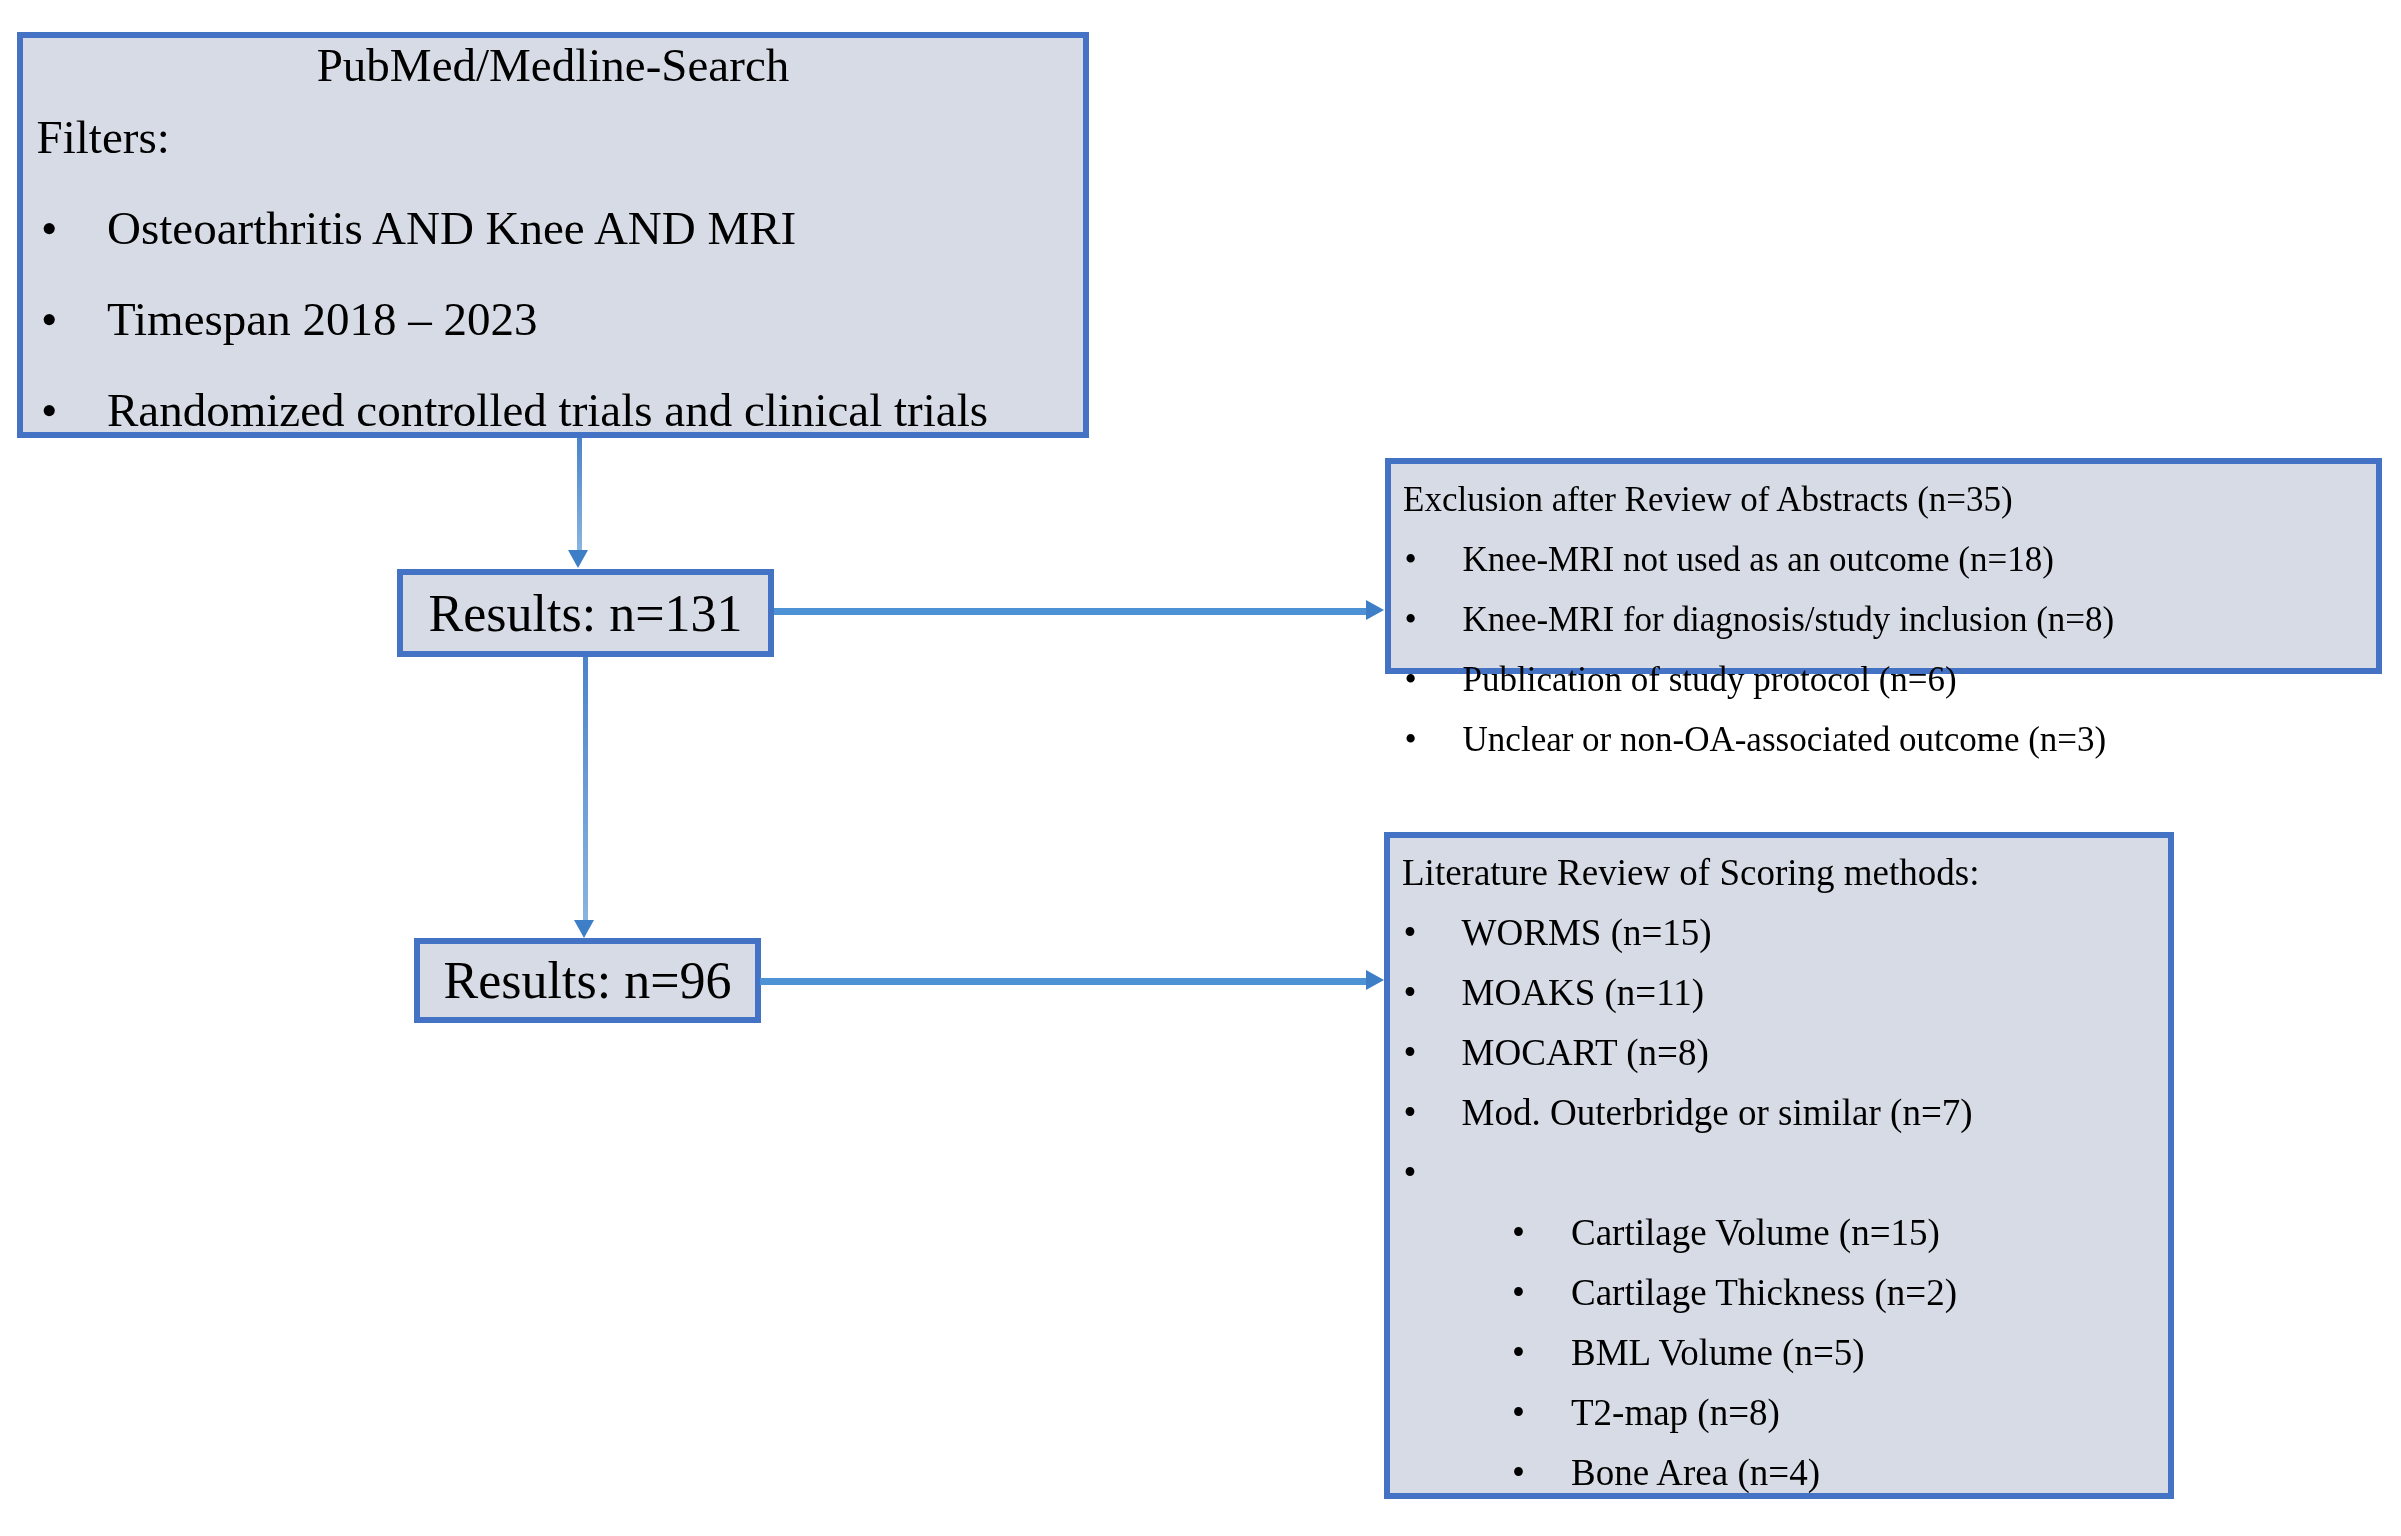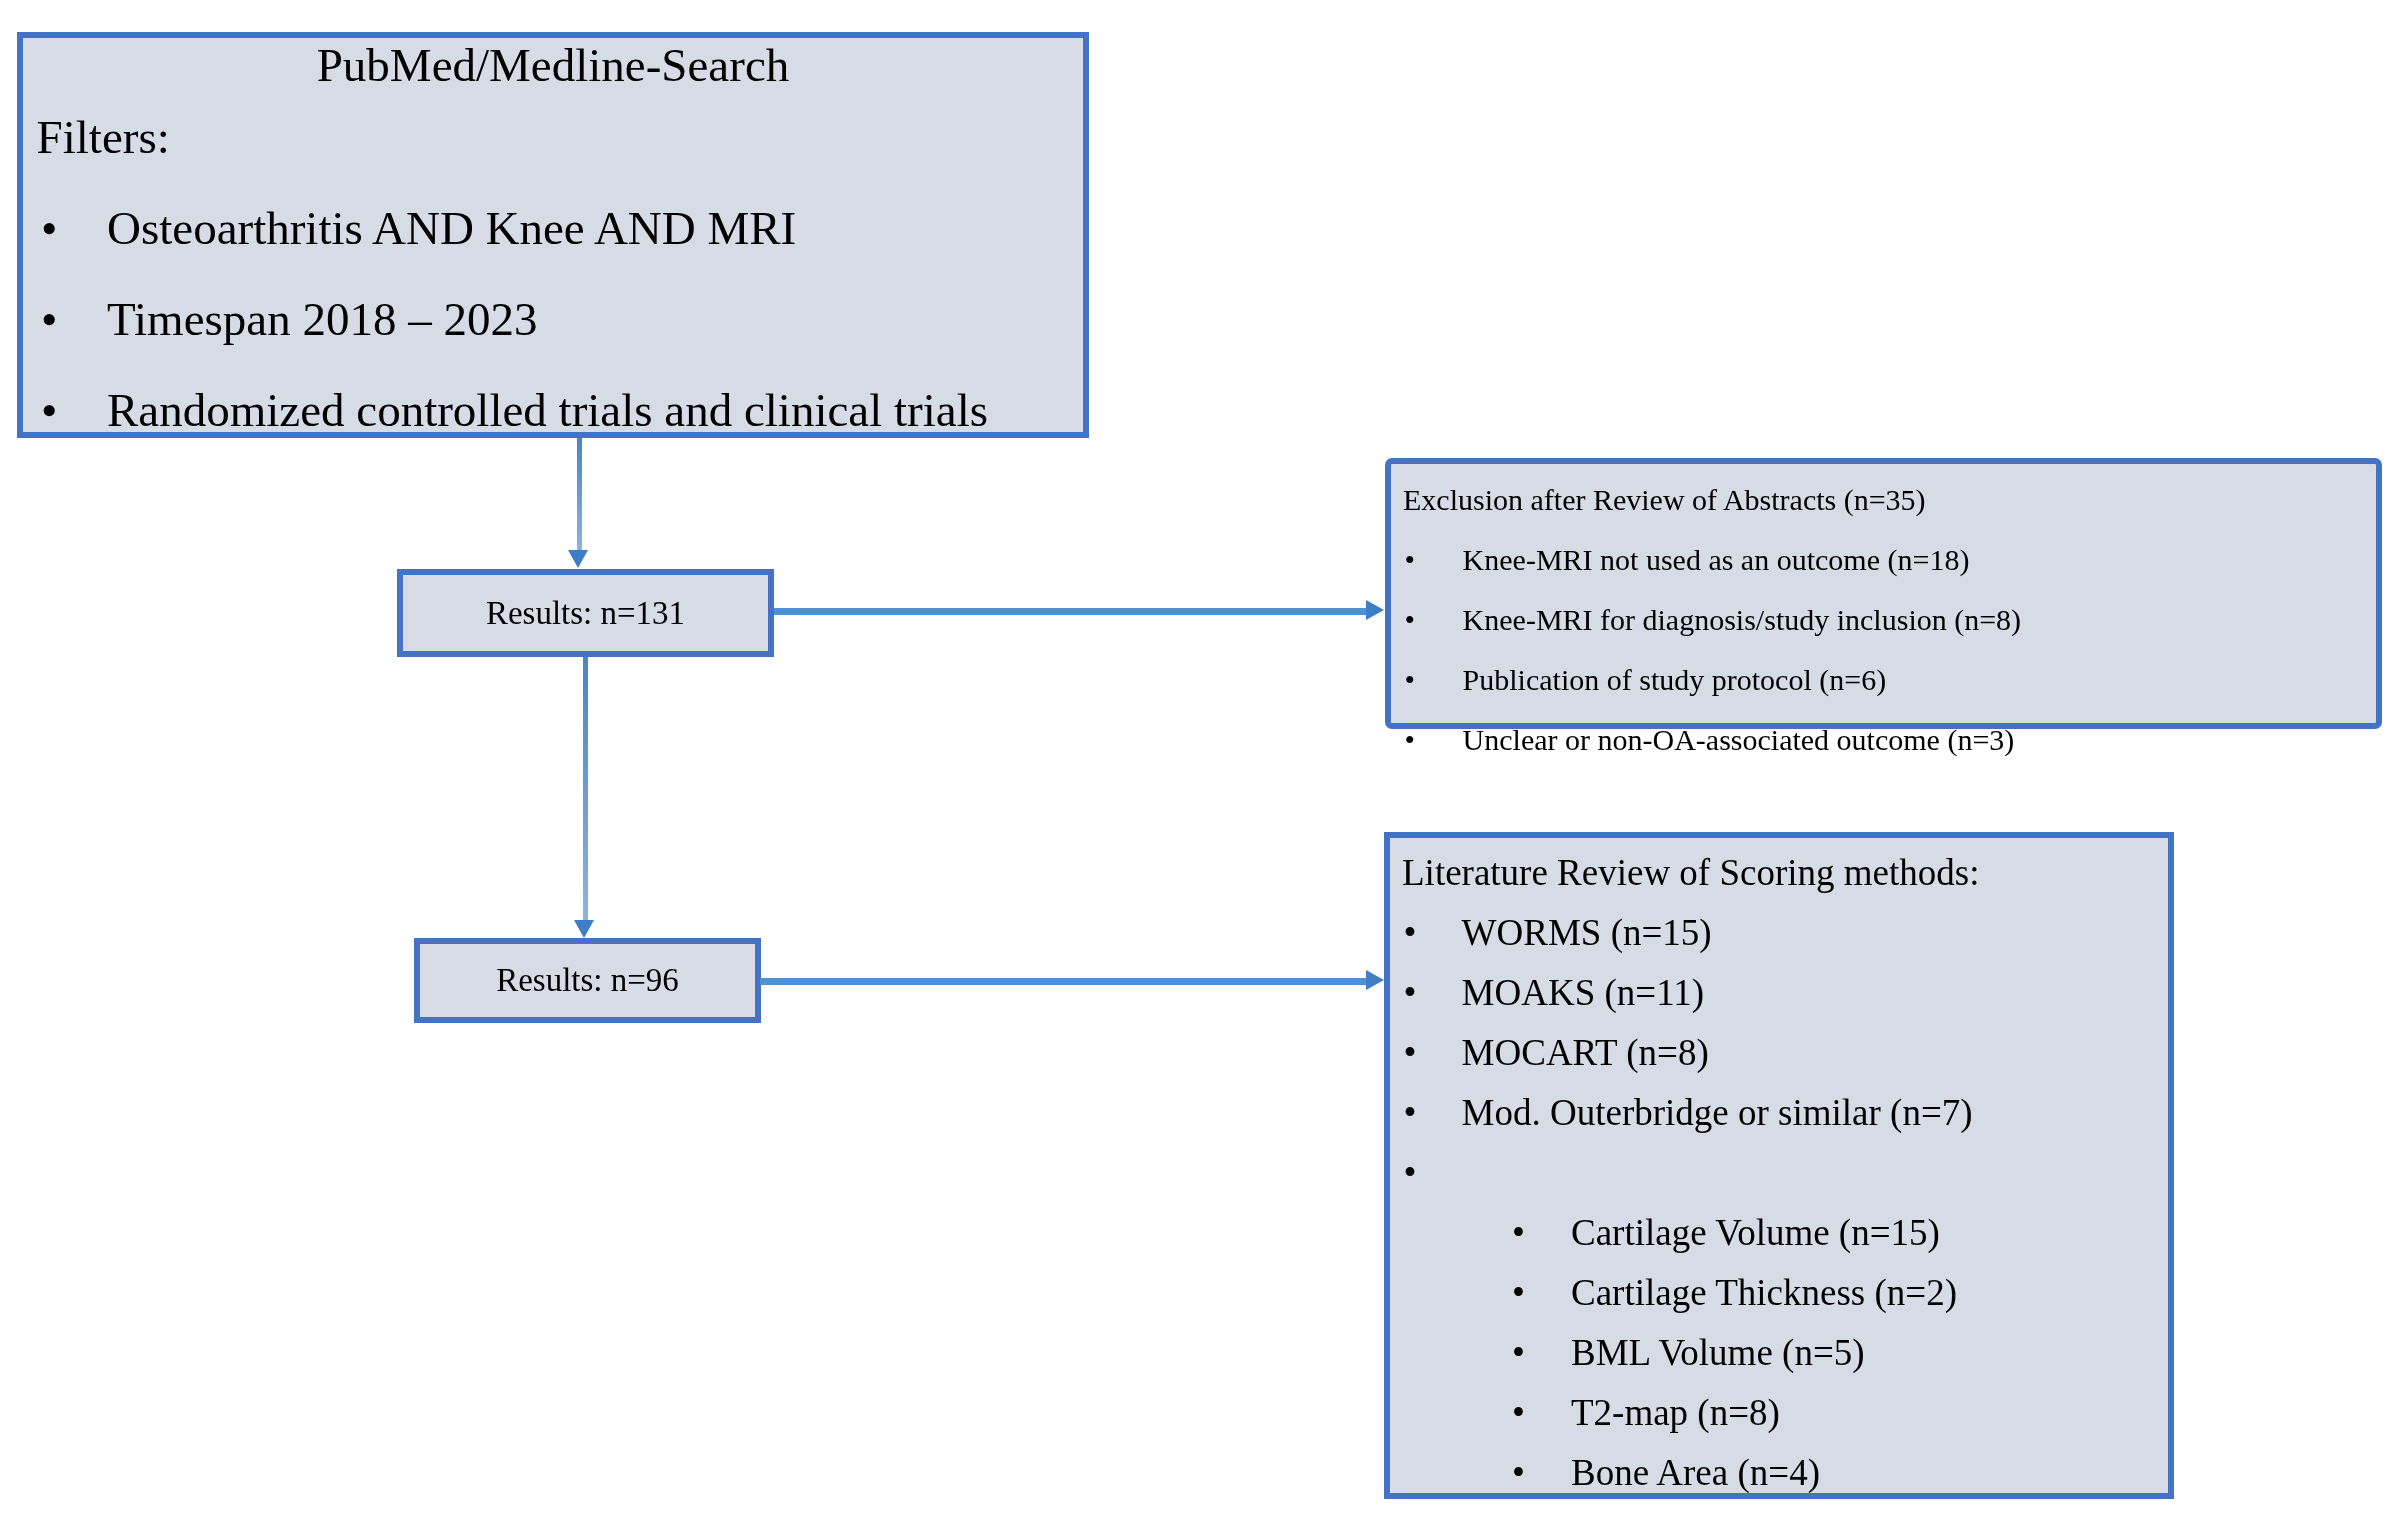--- a/index.html
+++ b/index.html
@@ -32,26 +32,26 @@
     height: 53px; display: flex; align-items: center; justify-content: center;
     text-align: center;
   }
   .search-box .line-row { height: 91px; display: flex; align-items: center; }
   .search-box .plain-row { padding-left: 13.6px; }
   .search-box .bullet-row { padding-left: 18px; }
   .search-box .dot { width: 66px; flex: none; }
   
   .results-box {
     display: flex; align-items: center; justify-content: center;
-    font-size: 33px; white-space: nowrap;
+    font-size: 52px; white-space: nowrap;
   }
   .results-box-1 { left: 397px; top: 569px; width: 377px; height: 88px; }
   .results-box-2 { left: 414px; top: 938px; width: 347px; height: 85px; }
   
-  .exclusion-box { left: 1385px; top: 458px; width: 997px; height: 271px; font-size: 30px; padding-top: 6px; border-radius: 7px; }
+  .exclusion-box { left: 1385px; top: 458px; width: 997px; height: 216px; font-size: 35px; padding-top: 6px; }
   .exclusion-box .line-row { height: 60px; display: flex; align-items: center; }
   .literature-box { left: 1384px; top: 832px; width: 790px; height: 667px; font-size: 37px; padding-top: 4.5px; }
   .literature-box .line-row { height: 60px; display: flex; align-items: center; }
   .list-title-row { padding-left: 12px; }
   .lvl1-row { padding-left: 13.6px; }
   .lvl1-row .dot { width: 58px; flex: none; }
   .lvl2-row { padding-left: 122px; }
   .lvl2-row .dot { width: 59px; flex: none; }
   .row-text { white-space: nowrap; }
   

